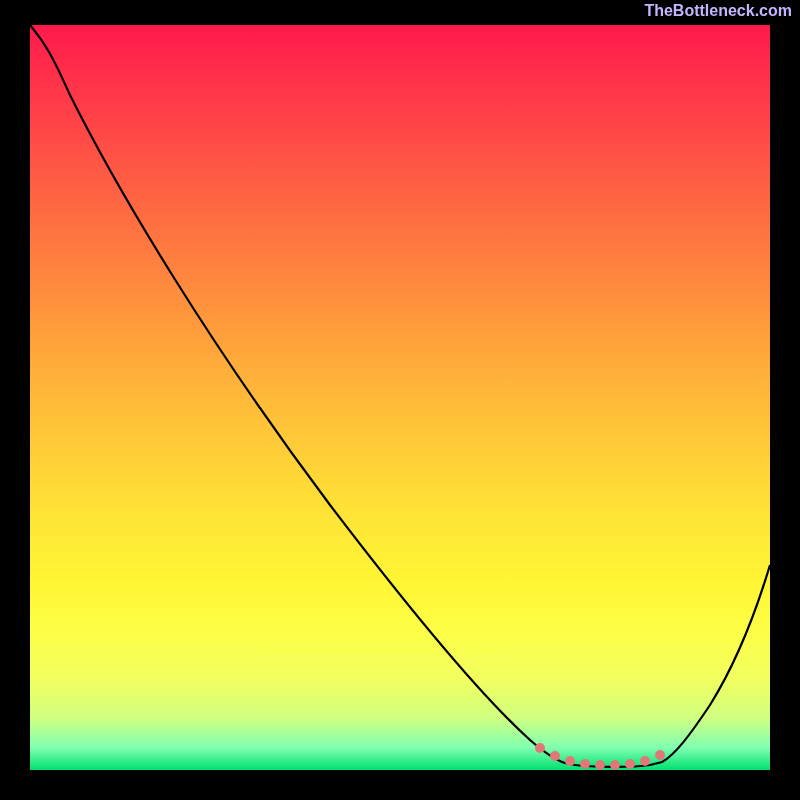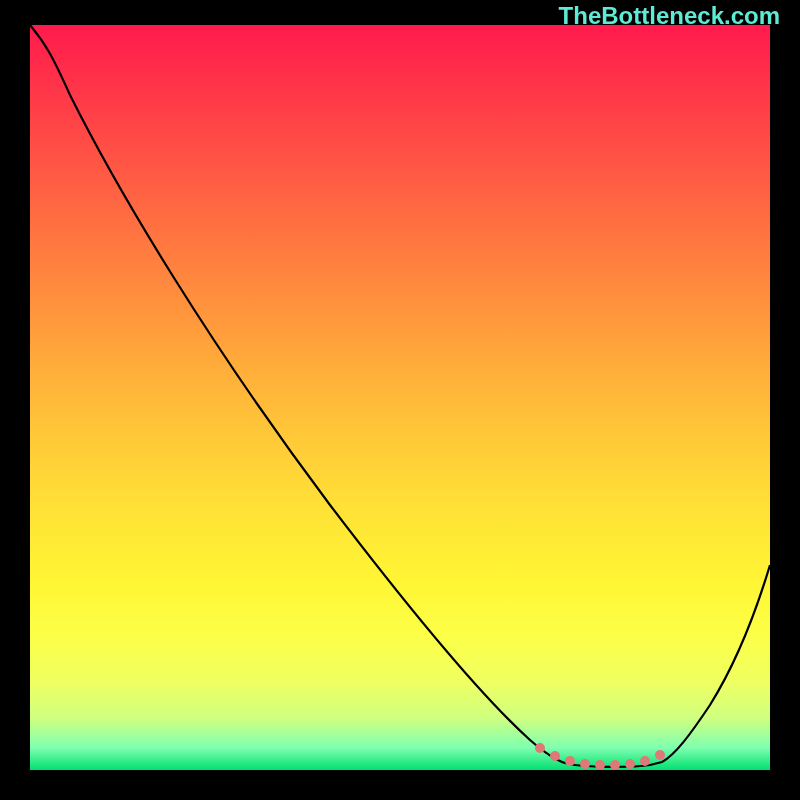--- a/index.html
+++ b/index.html
@@ -7,23 +7,23 @@
     width: 800px;
     height: 800px;
     background: #000;
     position: relative;
     font-family: Arial, sans-serif;
     overflow: hidden;
   }
   .watermark {
     position: absolute;
     top: 2px;
-    right: 20px;
-    color: #5eead4;
-    font-size: 24px;
+    right: 8px;
+    color: #c4b5fd;
+    font-size: 16px;
     font-weight: bold;
     z-index: 10;
   }
   .plot-area {
     position: absolute;
     left: 30px;
     top: 25px;
     width: 740px;
     height: 745px;
   }

